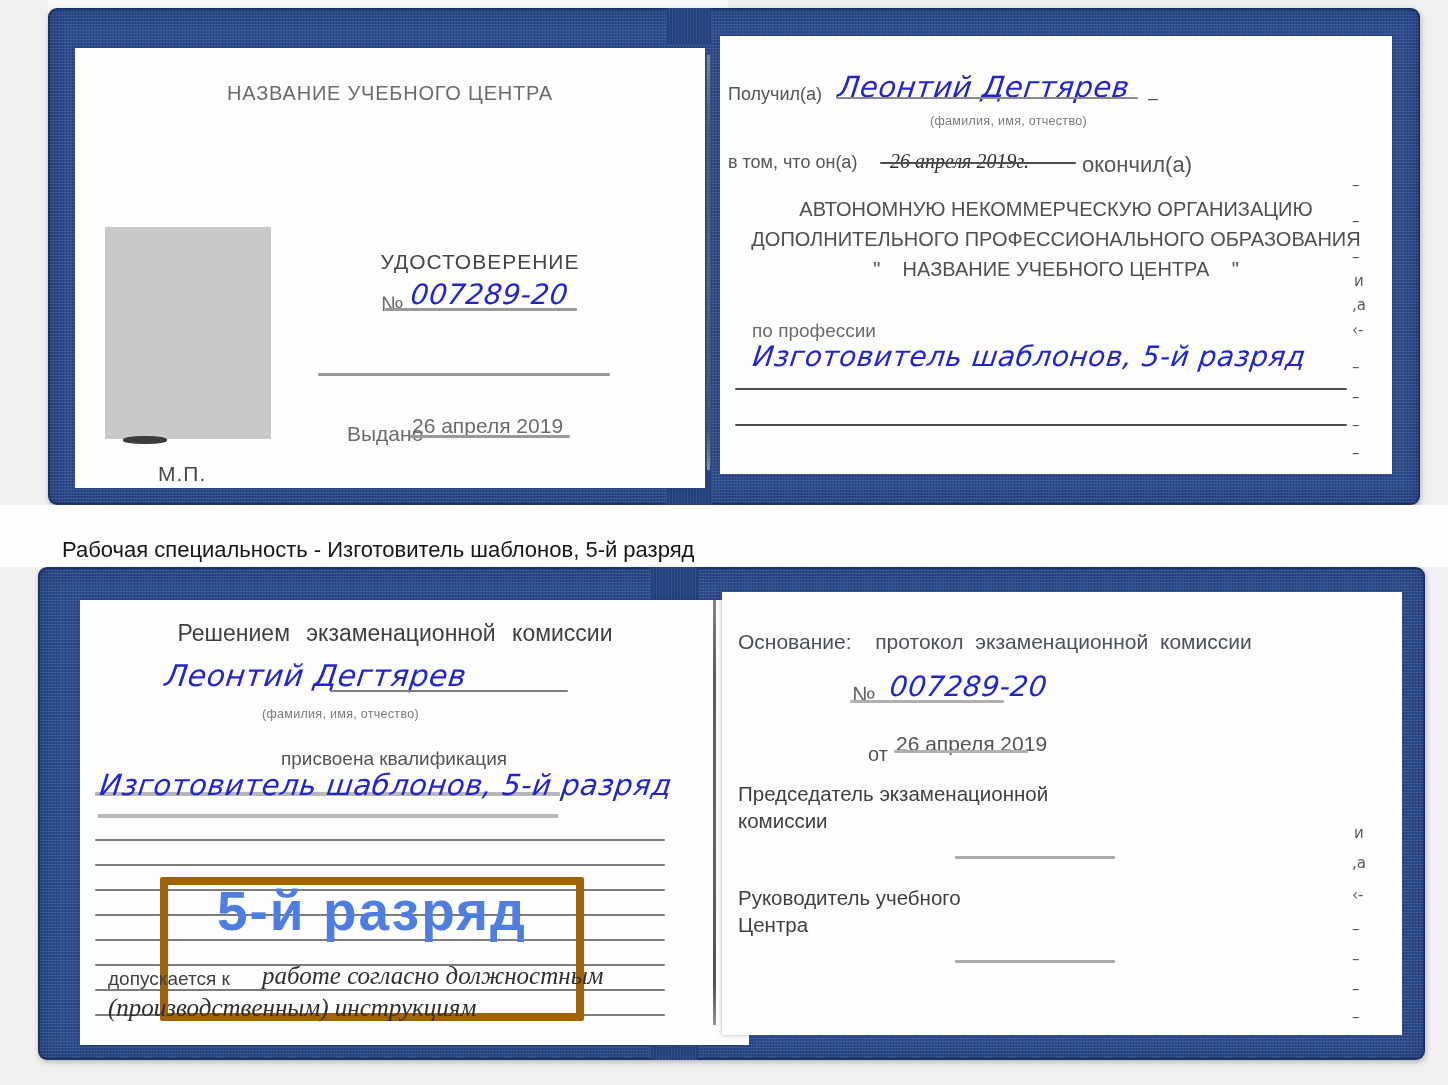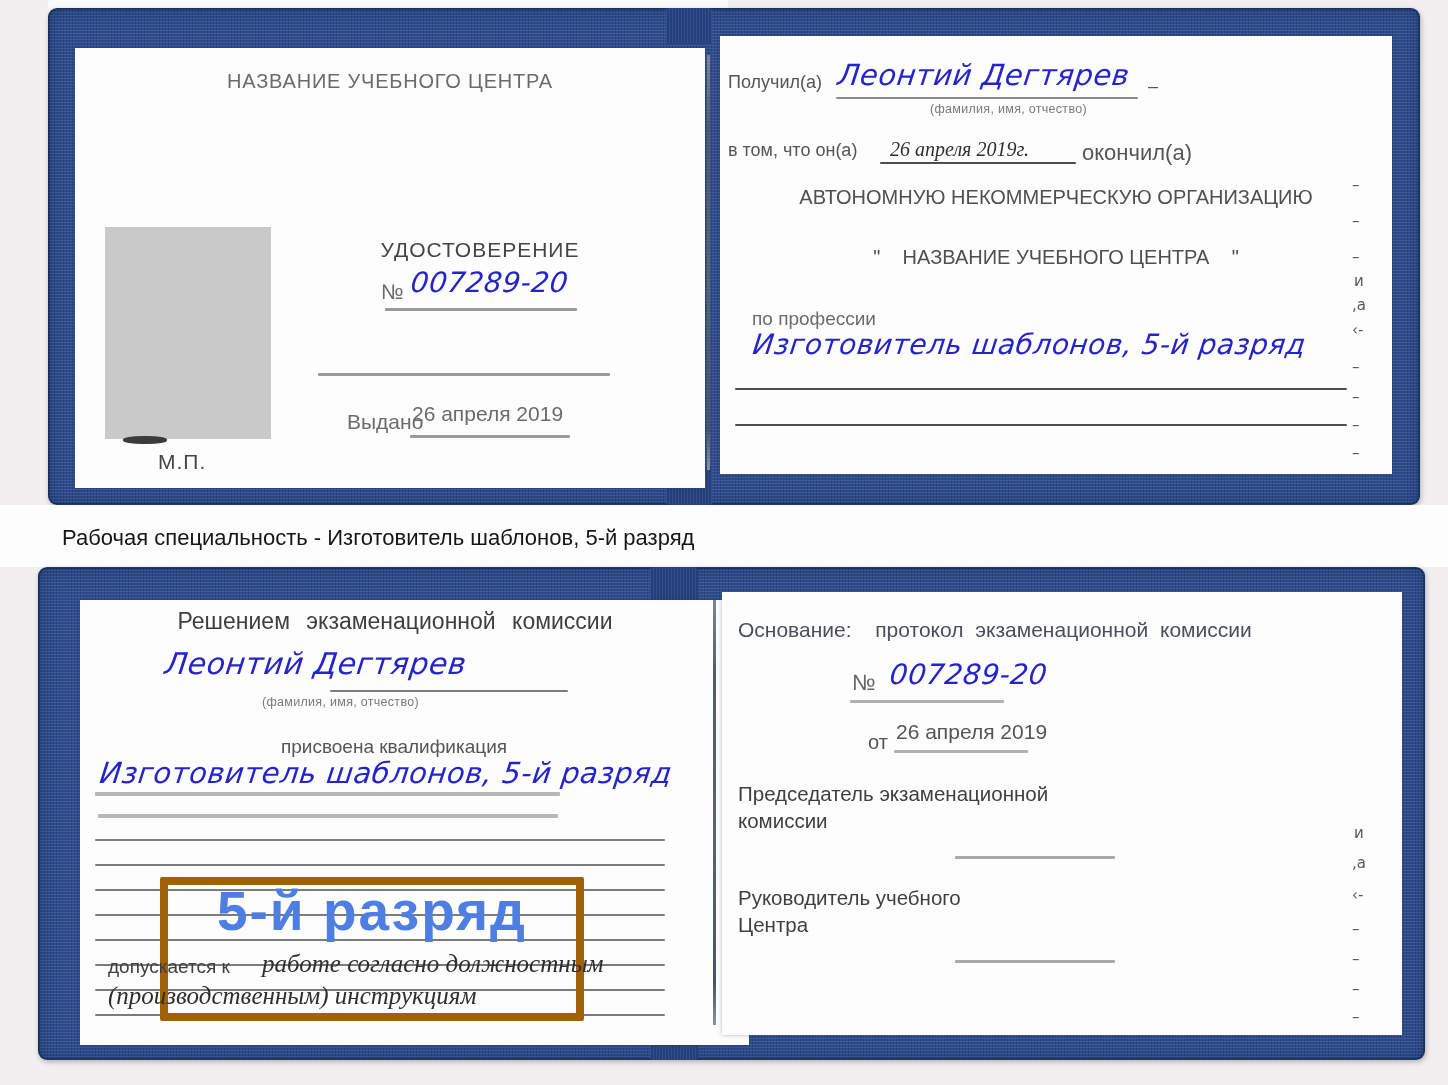--- a/index.html
+++ b/index.html
@@ -23,21 +23,21 @@
     position:absolute; background-color:#24407c;
     background-image:repeating-linear-gradient(90deg, rgba(255,255,255,0.08) 0 1px, rgba(0,0,0,0) 1px 3px);
     border-radius:3px;
   }
   .page{
     position:absolute; background:#fdfdfd;
     box-shadow:0 0 4px rgba(40,50,80,0.35);
   }
   .spine{position:absolute; width:3px; background:linear-gradient(180deg,#7d8794,#515c68 18%,#5a6572 55%,#49545f 90%,#8a93a0);}
   
-  .t{position:absolute; white-space:nowrap;}
+  .t{position:absolute; white-space:nowrap;margin-top:12px;}
   .gray{color:#6b6b6b;}
   .dark{color:#454545;}
   .line{position:absolute; background:#9a9a9a; height:3px; border-radius:1px;}
   .thin{height:2px; background:#7c7c7c;}
   .thick{height:4px; background:#b7b7b7;}
   .hand{
     font-family:"DejaVu Sans", sans-serif; font-style:italic;
     color:#2424cd; letter-spacing:0.5px;
     display:inline-block; transform:skewX(-7deg);
   }
@@ -97,20 +97,21 @@
     <div class="line" style="left:116px;top:61px;width:302px;height:2px;background:#8a8a8a;"></div>
     <div class="t caption-small" style="left:210px;top:66px;">(фамилия, имя, отчество)</div>
     <div class="t" style="left:428px;top:40px;font-size:18px;color:#555;">–</div>
 
     <div class="t" style="left:8px;top:104px;font-size:18px;color:#555;">в том, что он(а)</div>
     <div class="t serif-it" style="left:170px;top:102px;font-size:20px;">26 апреля 2019г.</div>
     <div class="line" style="left:160px;top:126px;width:196px;height:2px;background:#4e4e4e;"></div>
     <div class="t" style="left:362px;top:104px;font-size:22px;color:#555;">окончил(а)</div>
 
     <div class="t" style="left:0;top:150px;width:672px;text-align:center;font-size:20px;color:#4f4f4f;">АВТОНОМНУЮ НЕКОММЕРЧЕСКУЮ ОРГАНИЗАЦИЮ</div>
+    <div class="t" style="left:0;top:180px;width:672px;text-align:center;font-size:20px;color:#4f4f4f;">ДОПОЛНИТЕЛЬНОГО ПРОФЕССИОНАЛЬНОГО ОБРАЗОВАНИЯ</div>
     <div class="t pre" style="left:0;top:210px;width:672px;text-align:center;font-size:20px;color:#4f4f4f;">"    НАЗВАНИЕ УЧЕБНОГО ЦЕНТРА    "</div>
 
     <div class="t gray" style="left:32px;top:272px;font-size:19px;">по профессии</div>
     <div class="t" style="left:33px;top:292px;font-size:28px;"><span class="hand">Изготовитель шаблонов, 5-й разряд</span></div>
 
     <div class="line" style="left:15px;top:352px;width:612px;height:2px;background:#4e4e4e;"></div>
     <div class="line" style="left:15px;top:388px;width:612px;height:2px;background:#4e4e4e;"></div>
   </div>
 
   <div class="spine" style="left:707px;top:55px;height:415px;"></div>

